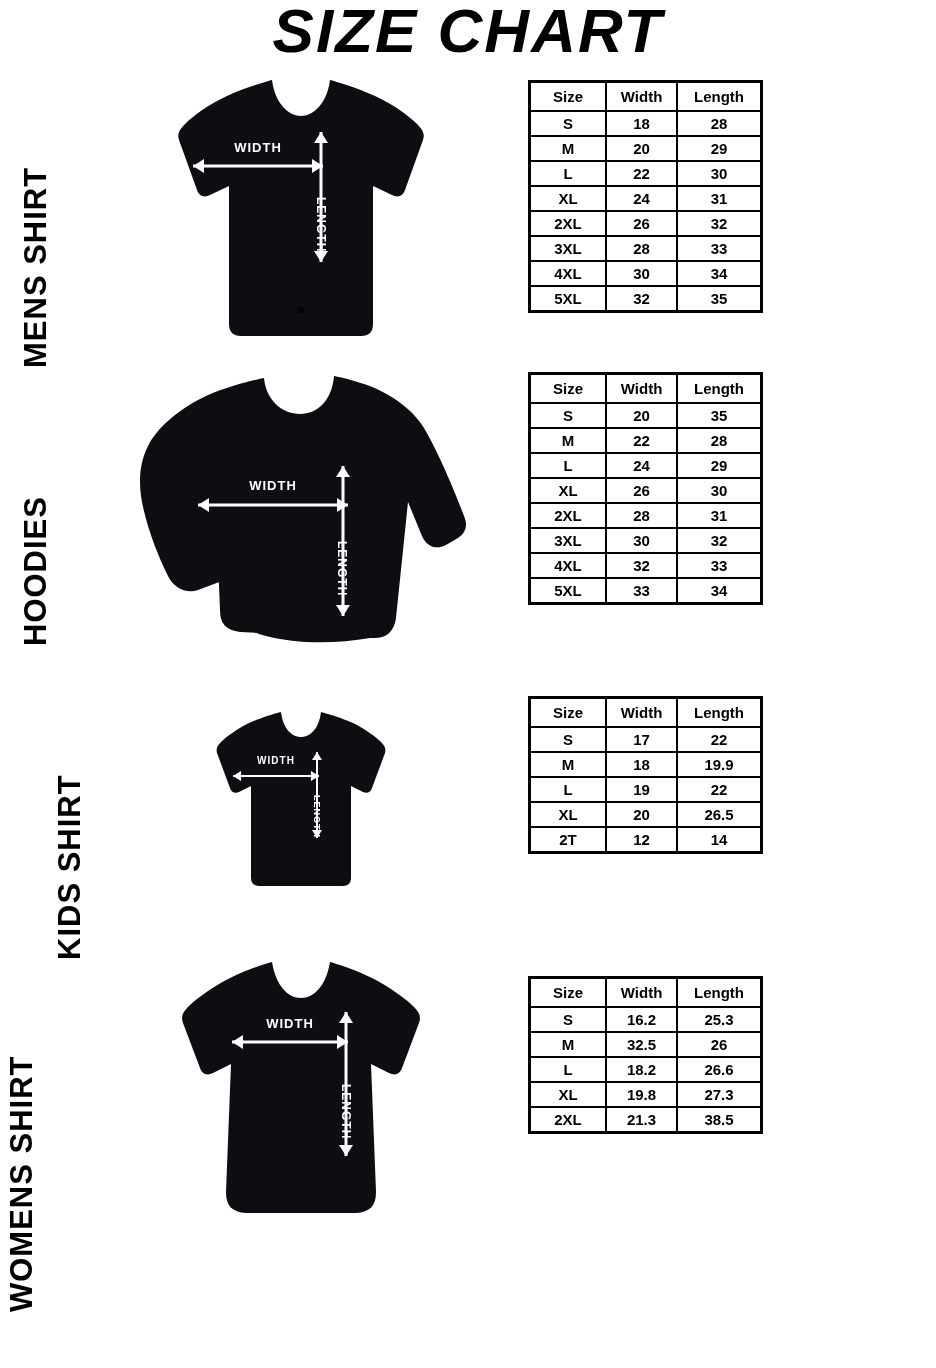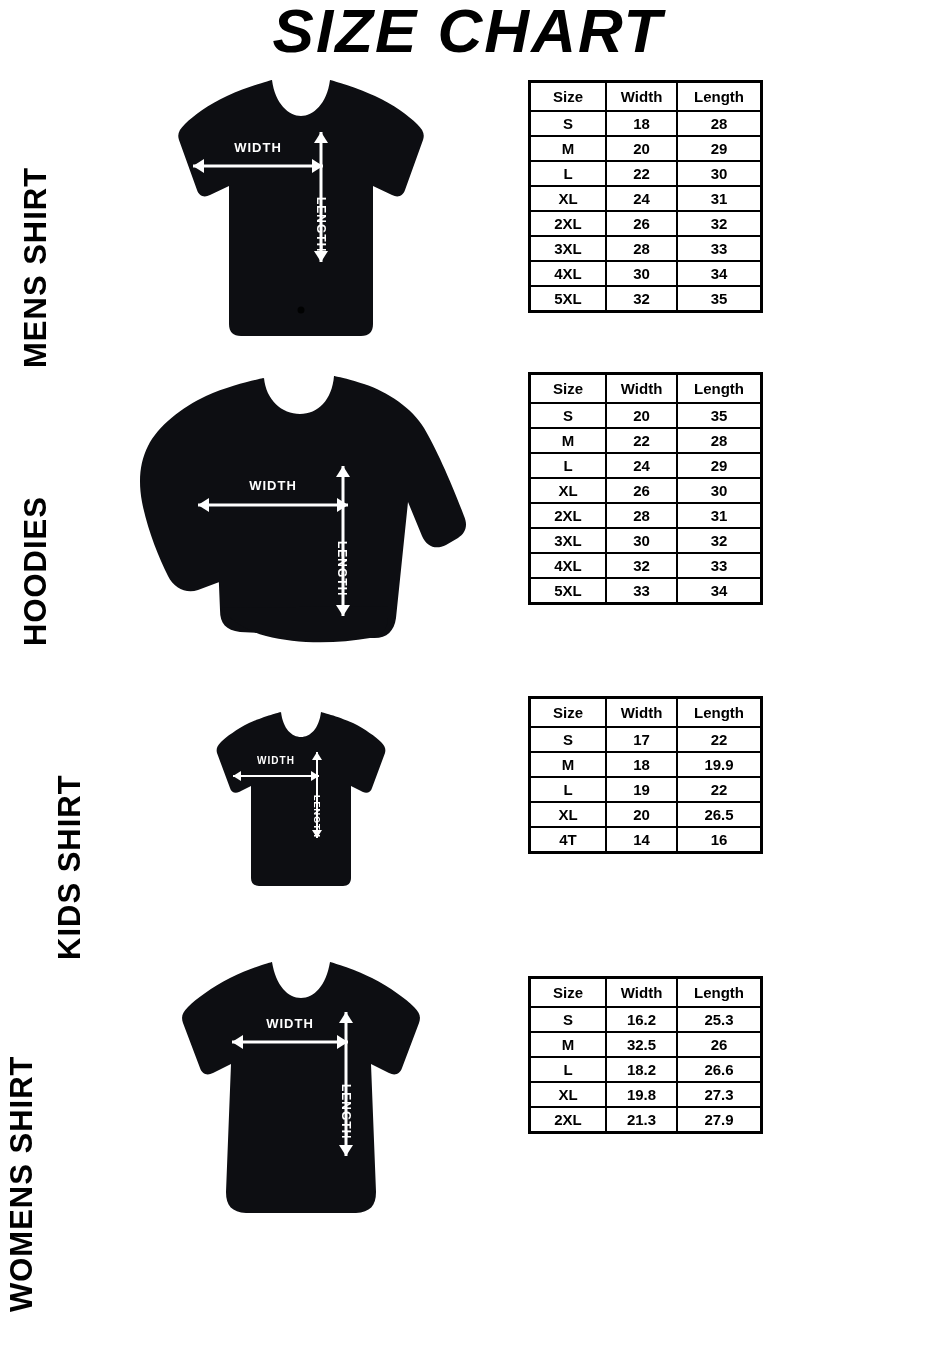--- a/index.html
+++ b/index.html
@@ -354,23 +354,23 @@
             <td class="sz">L</td>
             <td>19</td>
             <td>22</td>
           </tr>
         <tr>
             <td class="sz">XL</td>
             <td>20</td>
             <td>26.5</td>
           </tr>
         <tr>
-            <td class="sz">4T</td>
+            <td class="sz">2T</td>
+            <td>12</td>
             <td>14</td>
-            <td>16</td>
           </tr>
       </tbody>
     </table>
   </div>
 </div>
 
 <div class="section" style="height:300px; margin-top:8px;">
   <div class="side-label">
     <span style="left:40px; top:330px; font-size:31px;">WOMENS SHIRT</span>
   </div>
@@ -422,18 +422,18 @@
             <td>26.6</td>
           </tr>
         <tr>
             <td class="sz">XL</td>
             <td>19.8</td>
             <td>27.3</td>
           </tr>
         <tr>
             <td class="sz">2XL</td>
             <td>21.3</td>
-            <td>27.9</td>
+            <td>38.5</td>
           </tr>
       </tbody>
     </table>
   </div>
 </div>
 
 </body></html>

